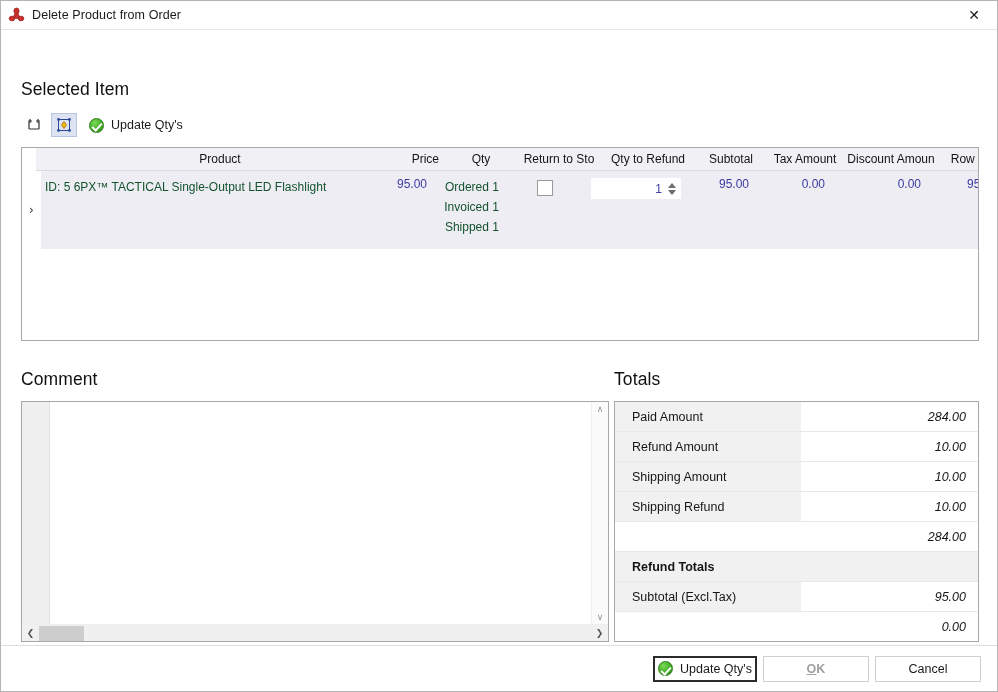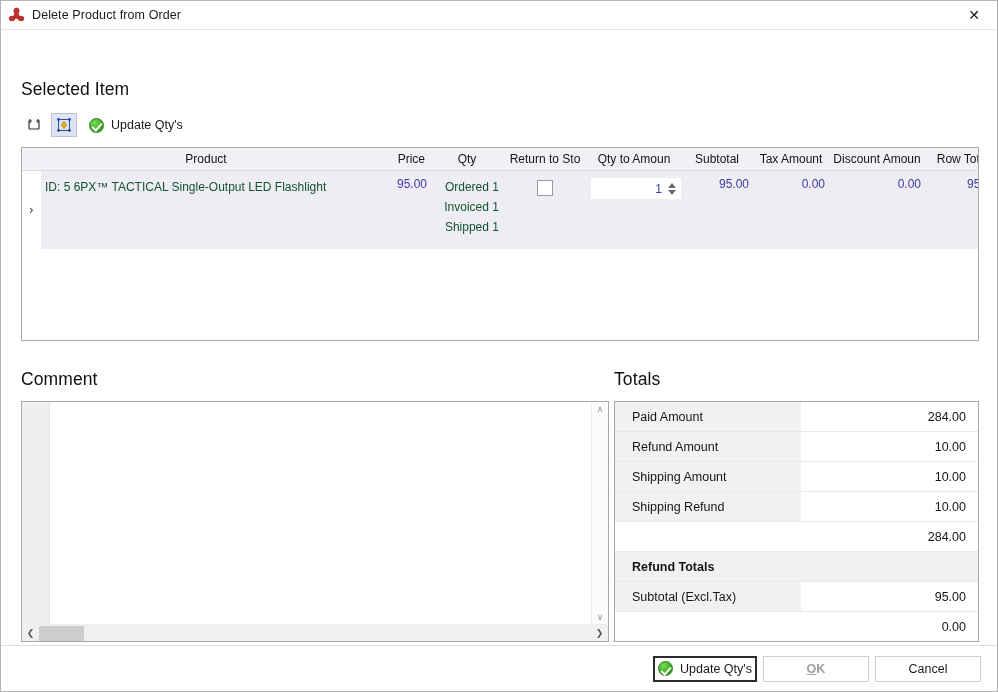--- a/index.html
+++ b/index.html
@@ -125,20 +125,21 @@
     overflow: hidden;
   }
   .grid-head {
     display: flex;
     height: 23px;
     background: #f1f0f4;
     border-bottom: 1px solid #dcdae0;
     align-items: center;
     font-size: 12px;
     color: #141414;
+    margin-left: 14px;
   }
   .grid-head .cell { padding: 0 4px; overflow: hidden; white-space: nowrap; }
 
   .grid-row {
     display: flex;
     height: 78px;
     background: #eeedf4;
     font-size: 12px;
   }
   .expander {
@@ -300,20 +301,21 @@
     height: 100%;
     display: flex; align-items: center;
     padding-left: 17px;
   }
   .tot-value {
     flex: 1 1 auto;
     height: 100%;
     background: #ffffff;
     display: flex; align-items: center; justify-content: flex-end;
     padding-right: 12px;
+    font-style: italic;
   }
   .tot-row.section .tot-label,
   .tot-row.section .tot-value {
     background: #f1f1f1;
     font-weight: bold;
   }
 
   
   .footer {
     position: absolute;
@@ -400,21 +402,21 @@
       </div>
     </div>
 
     <div class="grid">
       <div class="grid-head">
         <div class="expander"></div>
         <div class="cell c-product">Product</div>
         <div class="cell c-price">Price</div>
         <div class="cell c-qty">Qty</div>
         <div class="cell c-rts">Return to Sto</div>
-        <div class="cell c-qtr">Qty to Amoun</div>
+        <div class="cell c-qtr">Qty to Refund</div>
         <div class="cell c-sub">Subtotal</div>
         <div class="cell c-tax">Tax Amount</div>
         <div class="cell c-disc">Discount Amoun</div>
         <div class="cell c-rowtot">Row Total</div>
       </div>
 
       <div class="grid-row">
         <div class="expander">›</div>
 
         <div class="cell c-product">

